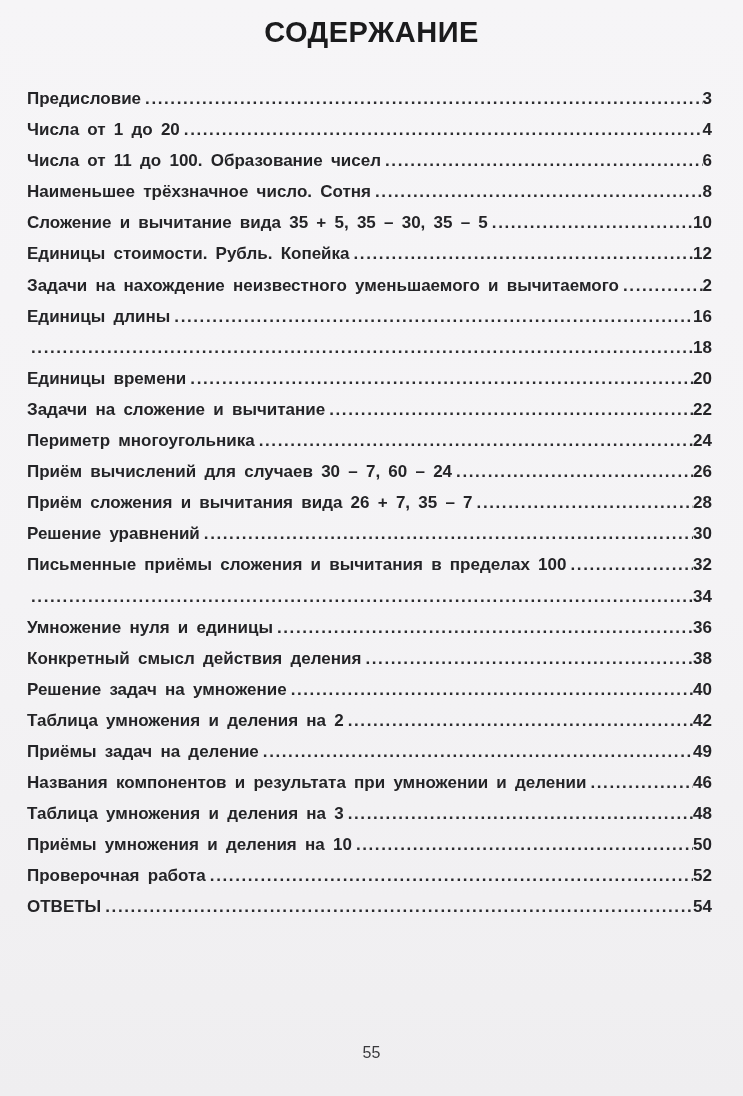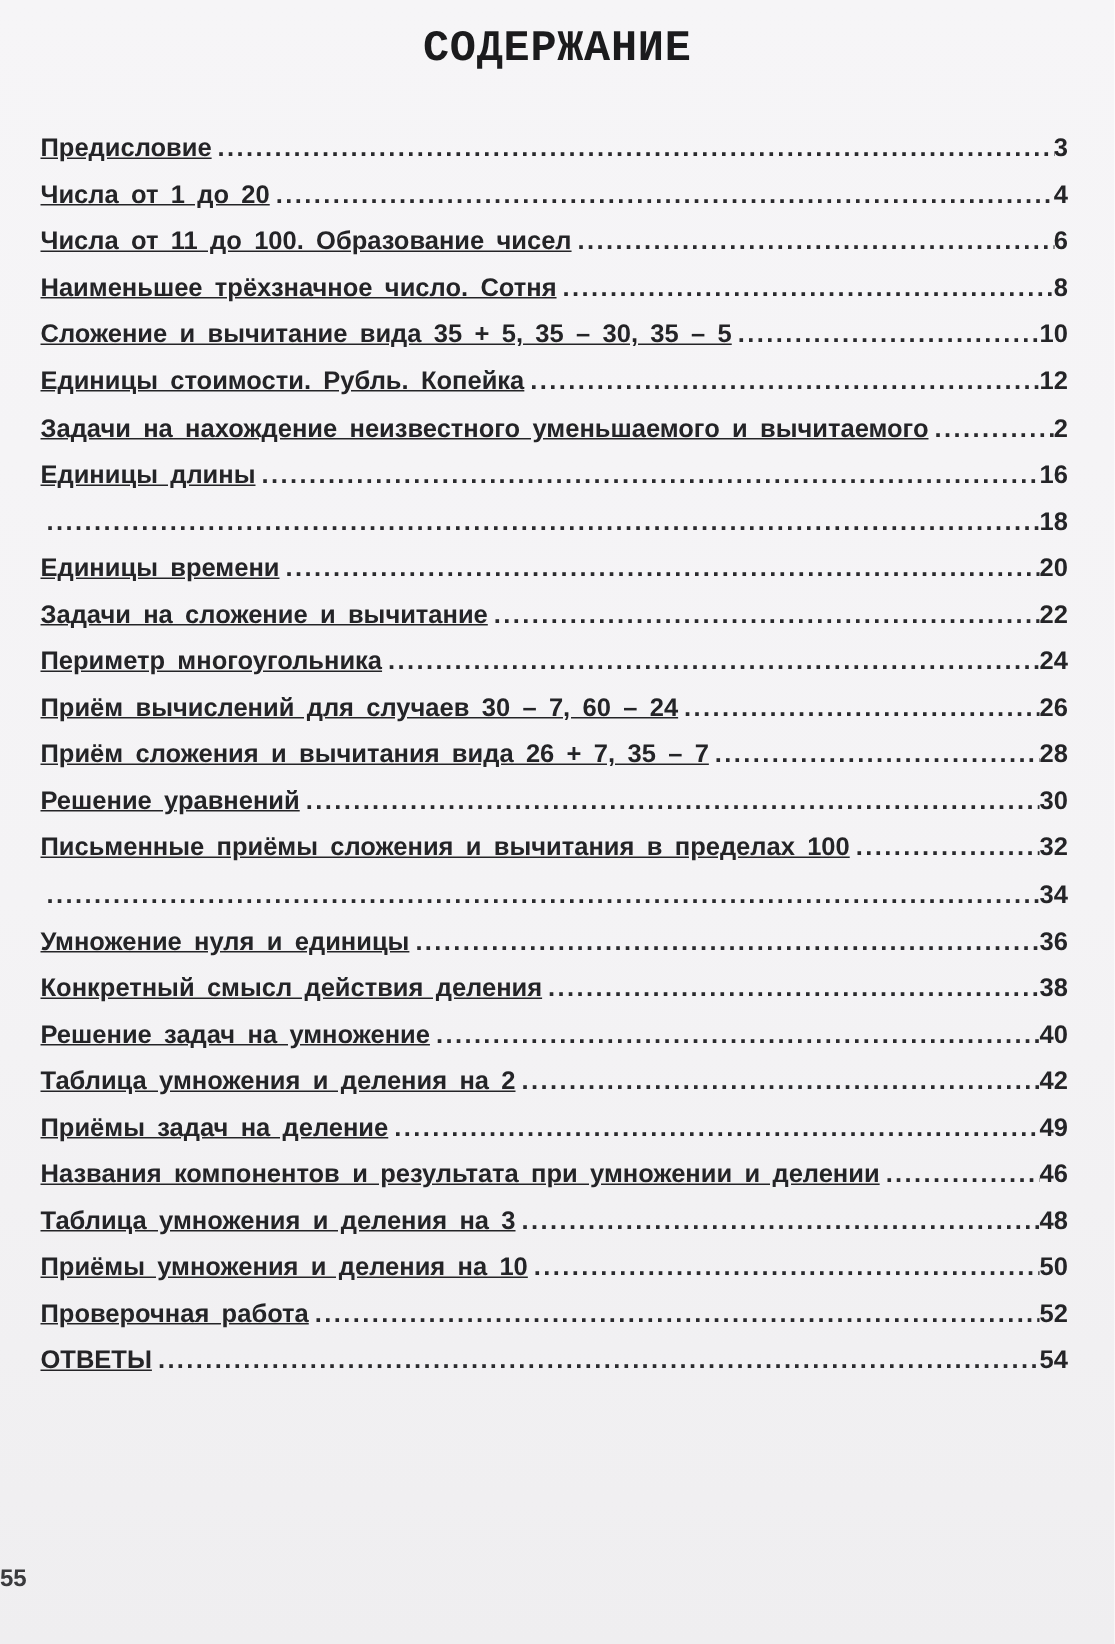--- a/index.html
+++ b/index.html
@@ -14,58 +14,58 @@
   .page-title {
     position: absolute;
     top: 16px;
     left: 0;
     width: 100%;
     text-align: center;
     font-size: 29px;
     font-weight: bold;
     letter-spacing: 0.5px;
     color: #1b1b1d;
-    font-family: Liberation Mono, monospace;
   }
   .toc {
     position: absolute;
     top: 83px;
     left: 27px;
     right: 31px;
   }
   .toc-row {
     display: flex;
     align-items: baseline;
     line-height: 31.1px;
     height: 31.1px;
     font-size: 17px;
     font-weight: bold;
     color: #242427;
     word-spacing: 3.5px;
   }
-  .toc-title { white-space: nowrap; text-decoration: underline; }
+  .toc-title { white-space: nowrap; }
   .toc-dots {
     flex: 1;
     overflow: hidden;
     white-space: nowrap;
     margin-left: 4px;
     letter-spacing: 1.6px;
     color: #2a2a2d;
   }
   .toc-dots::after {
     content: "......................................................................................................................................................";
   }
   .toc-page { white-space: nowrap; word-spacing: 0; }
   .footer-page {
     position: absolute;
     top: 1044px;
     left: 0;
     width: 100%;
+    text-align: center;
     font-size: 16px;
-    font-weight: bold;
+    font-weight: normal;
     color: #3a3a3d;
   }
 </style>
 </head>
 <body>
 
 <div class="page-title">СОДЕРЖАНИЕ</div>
 
 <div class="toc">
   <div class="toc-row">

